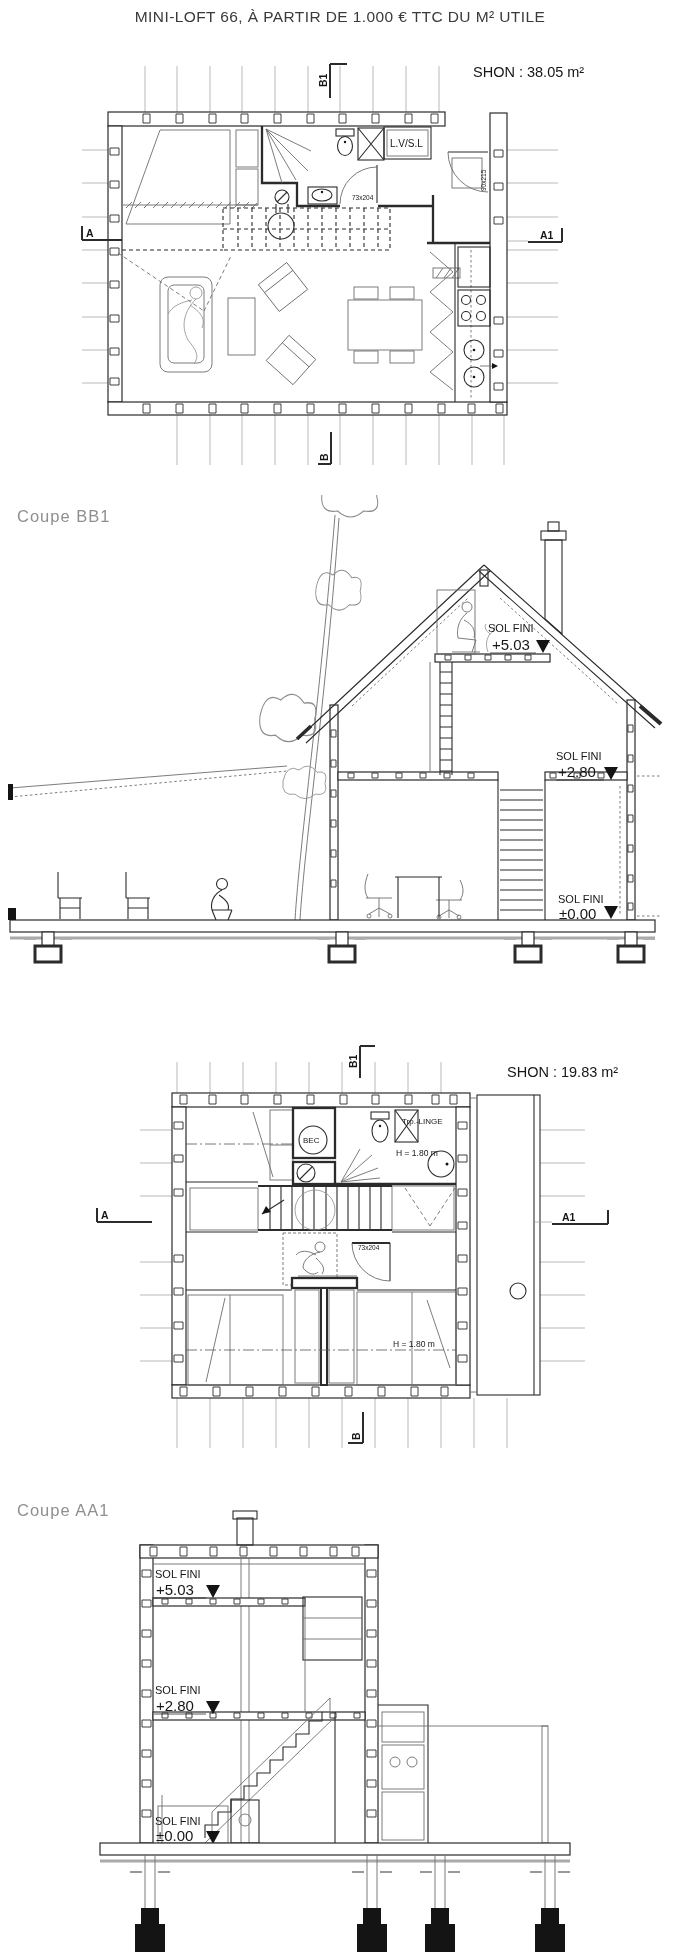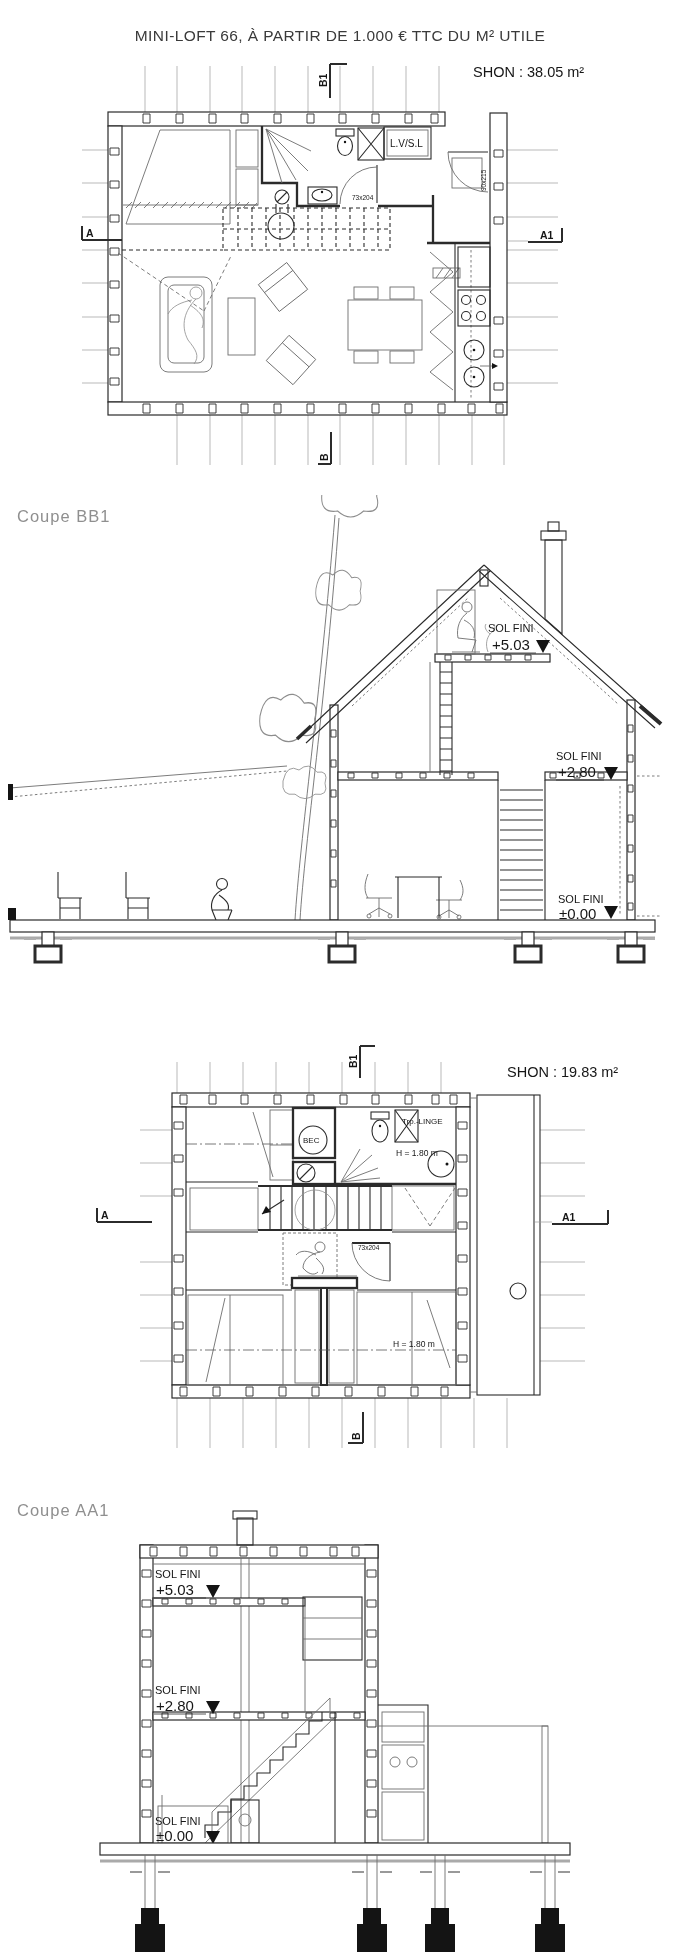--- a/index.html
+++ b/index.html
@@ -1,17 +1,17 @@
 <!DOCTYPE html>
 <html><head>
 <meta charset="utf-8">
 <style>
   html,body{margin:0;padding:0;background:#fff;}
   .page{position:relative;width:680px;height:1957px;background:#fff;overflow:hidden;font-family:"Liberation Sans",sans-serif;}
-  .title{position:absolute;top:8px;left:0;width:680px;text-align:center;font-size:15.5px;color:#3a3a3a;letter-spacing:.4px;margin-top:19px;}
+  .title{position:absolute;top:8px;left:0;width:680px;text-align:center;font-size:15.5px;color:#3a3a3a;letter-spacing:.4px;}
   svg{position:absolute;left:0;}
   
   .ln{stroke:#2b2b2b;fill:none;stroke-width:1.1;}
   .w2{stroke-width:2.3;}
   .thick{stroke-width:2;}
   .g{stroke:#9b9b9b;fill:none;stroke-width:.7;}
   .f{stroke:#6d6d6d;fill:none;stroke-width:.9;}
   .fl{stroke:#8d8d8d;fill:none;stroke-width:.8;}
   .d{stroke-dasharray:4 3;}
   .dd{stroke-dasharray:2.5 2.5;}

